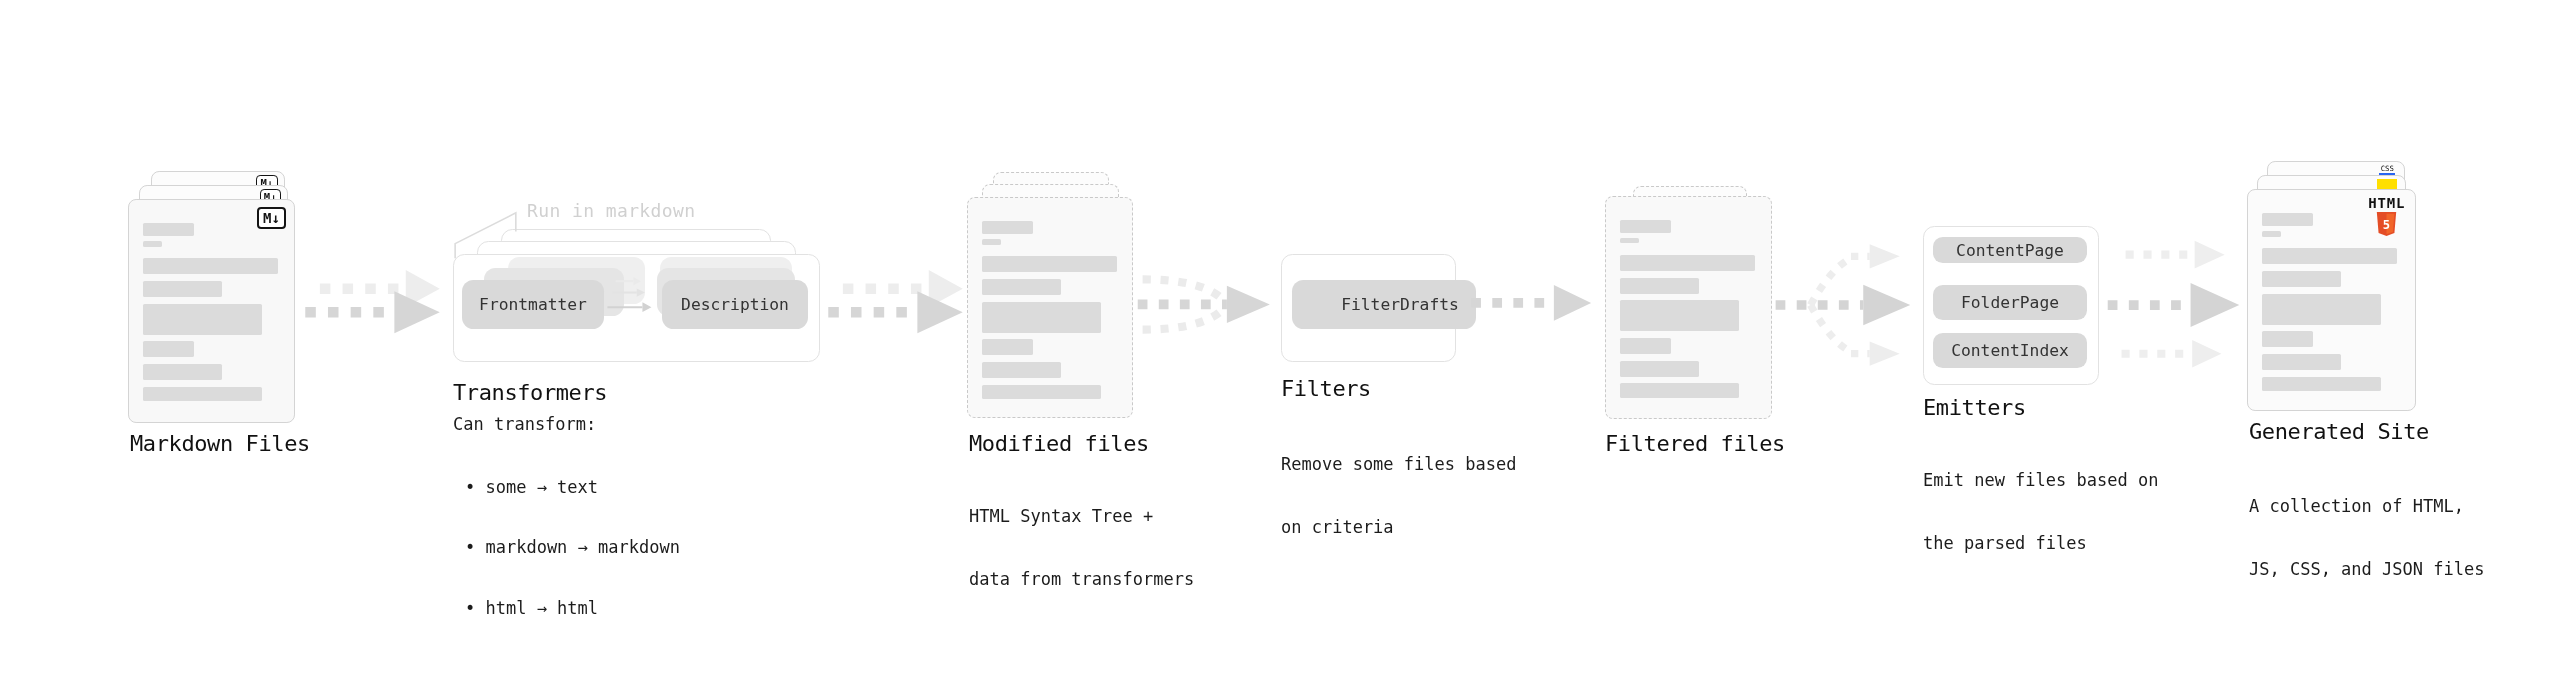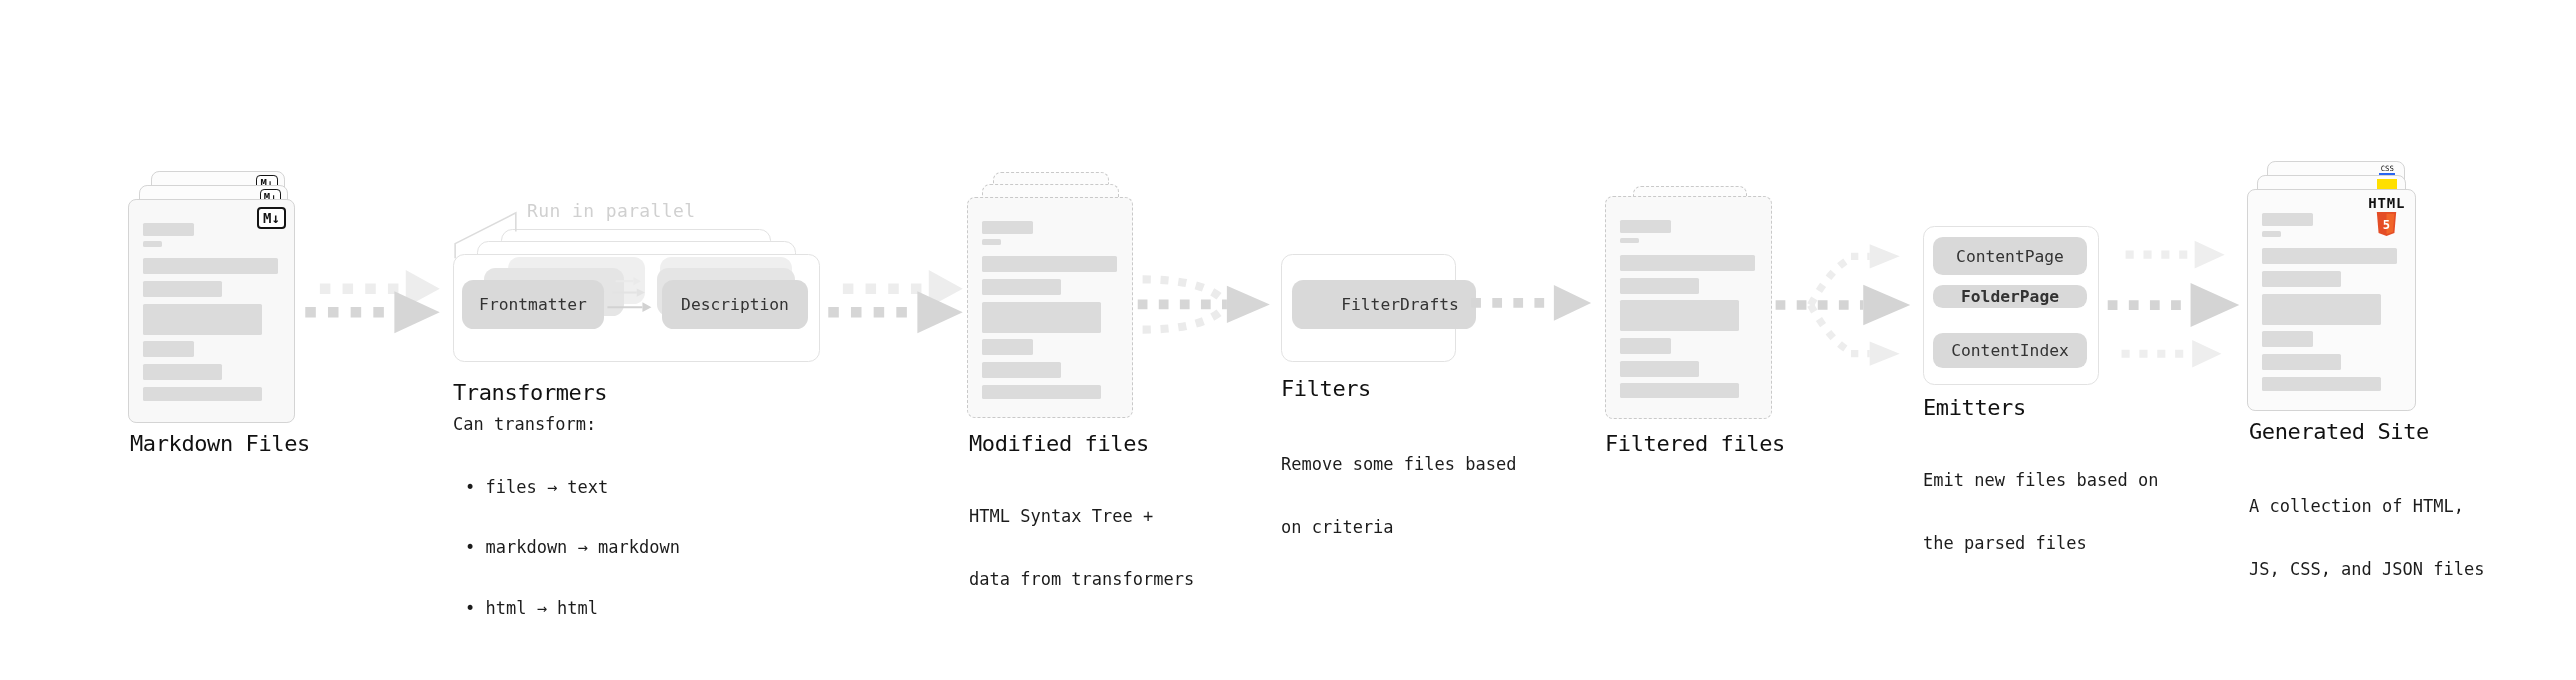--- a/index.html
+++ b/index.html
@@ -100,26 +100,26 @@
     <polygon points="36,5 45,10 36,15" fill="#eaeaea"></polygon>
     <line x1="10" y1="24" x2="40" y2="24" stroke="#e3e3e3" stroke-width="2.5"></line>
     <polygon points="40,19 50,24 40,29" fill="#e3e3e3"></polygon>
     <line x1="4" y1="42" x2="47" y2="42" stroke="#d2d2d2" stroke-width="2.5"></line>
     <polygon points="47,36 58,42 47,48" fill="#d2d2d2"></polygon>
   </svg>
 
   <svg class="abs" style="left:443px;top:199px;" width="89" height="65" viewBox="0 0 110 80">
     <polyline points="15,73 15,55 90,17 90,40" fill="none" stroke="#dcdcdc" stroke-width="2"></polyline>
   </svg>
-  <div class="annotation" style="left:527px;top:200px;">Run in parallel</div>
+  <div class="annotation" style="left:527px;top:200px;">Run in markdown</div>
 
   <div class="sec-title" style="left:453px;top:381px;">Transformers</div>
   <div class="sec-sub" style="left:453px;top:414px;">Can transform:</div>
   <div class="bullets" style="left:465px;top:436px;">
-    <div>• files → text</div>
+    <div>• some → text</div>
     <div>• markdown → markdown</div>
     <div>• html → html</div>
   </div>
 
   <svg class="abs" style="left:825px;top:262px;" width="154" height="81" viewBox="0 0 190 100">
     <line x1="22" y1="33" x2="128" y2="33" stroke="#ededed" stroke-width="13" stroke-dasharray="13 15"></line>
     <polygon points="128,10 170,33 128,56" fill="#ededed"></polygon>
     <line x1="4" y1="62" x2="114" y2="62" stroke="#d6d6d6" stroke-width="13" stroke-dasharray="13 15"></line>
     <polygon points="114,36 170,62 114,88" fill="#d6d6d6"></polygon>
   </svg>
@@ -188,22 +188,22 @@
     <line x1="95" y1="20" x2="118" y2="20" stroke="#ededed" stroke-width="9" stroke-dasharray="9 11"></line>
     <polygon points="118,5 155,20 118,35" fill="#ededed"></polygon>
     <path d="M 45 80 Q 70 125 95 138" fill="none" stroke="#ededed" stroke-width="9" stroke-dasharray="9 11"></path>
     <line x1="95" y1="140" x2="118" y2="140" stroke="#ededed" stroke-width="9" stroke-dasharray="9 11"></line>
     <polygon points="118,125 155,140 118,155" fill="#ededed"></polygon>
     <line x1="2" y1="80" x2="110" y2="80" stroke="#d4d4d4" stroke-width="12" stroke-dasharray="12 14"></line>
     <polygon points="110,55 168,80 110,105" fill="#d4d4d4"></polygon>
   </svg>
 
   <div class="frame" style="left:1923px;top:226px;width:174px;height:157px;"></div>
-  <div class="pill" style="left:1933px;top:237px;width:154px;height:38px;border-radius:9.8px;">ContentPage</div>
-  <div class="pill" style="left:1933px;top:285px;width:154px;height:23px;border-radius:9.8px;font-weight:bold;">FolderPage</div>
+  <div class="pill" style="left:1933px;top:237px;width:154px;height:26px;border-radius:9.8px;">ContentPage</div>
+  <div class="pill" style="left:1933px;top:285px;width:154px;height:35px;border-radius:9.8px;">FolderPage</div>
   <div class="pill" style="left:1933px;top:333px;width:154px;height:35px;border-radius:9.8px;">ContentIndex</div>
   <div class="sec-title" style="left:1923px;top:396px;">Emitters</div>
   <div class="sec-sub" style="left:1923px;top:428px;">
     <div>Emit new files based on</div>
     <div>the parsed files</div>
   </div>
 
   <svg class="abs" style="left:2101px;top:236px;" width="145" height="134" viewBox="0 0 178 165">
     <line x1="30" y1="23" x2="115" y2="23" stroke="#eeeeee" stroke-width="10" stroke-dasharray="10 12"></line>
     <polygon points="115,6 152,23 115,40" fill="#eeeeee"></polygon>

